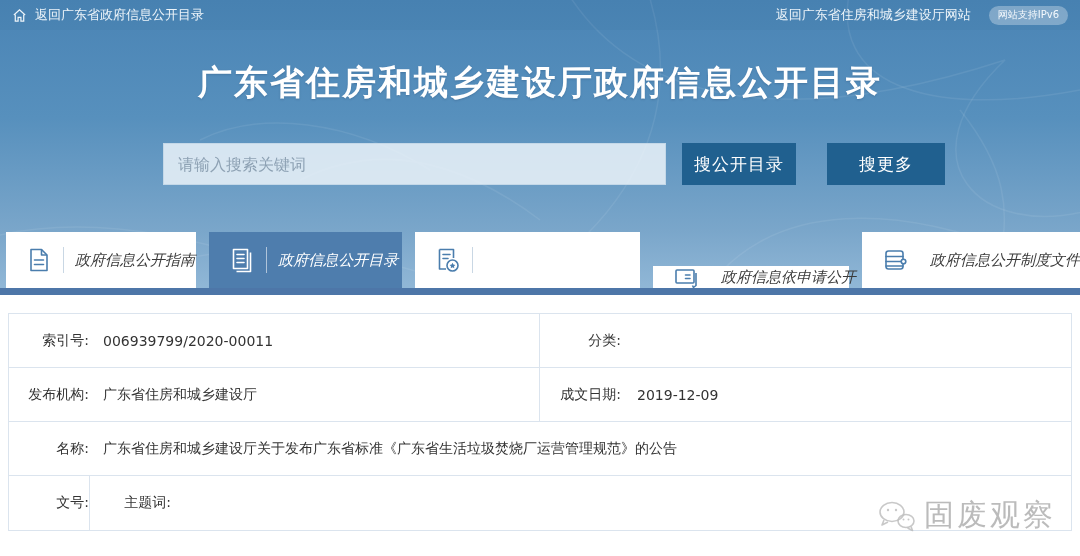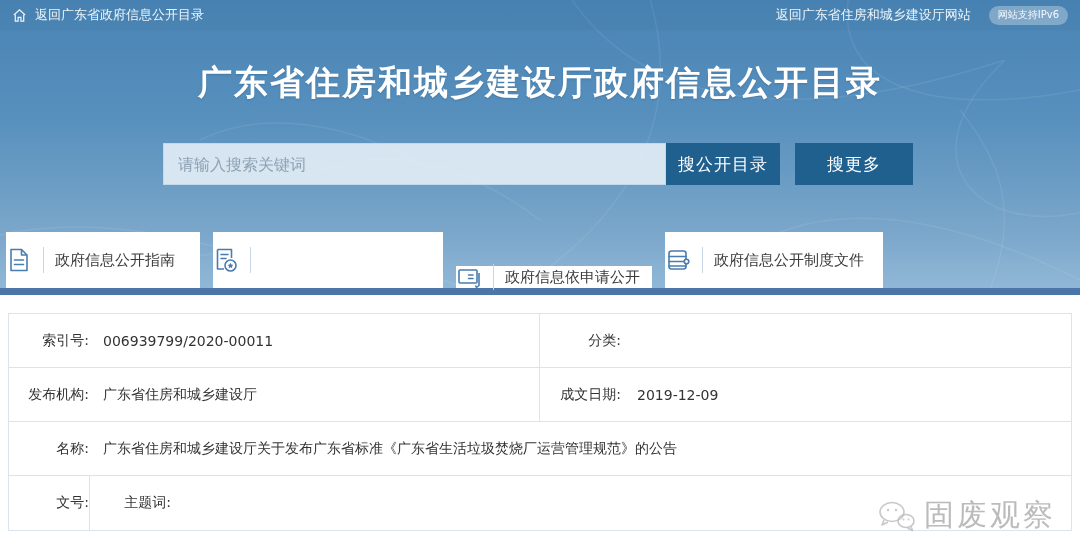--- a/index.html
+++ b/index.html
@@ -32,21 +32,21 @@
   
   .page-title {
     position:relative; z-index:2; margin-top:27px;
     text-align:center; color:#ffffff; font-size:34px; font-weight:bold;
     letter-spacing:2px; line-height:50px;
     text-shadow:0 1px 2px rgba(30,60,95,.25);
   }
   
   .search-row {
     position:relative; z-index:2; margin:36px 0 1px 163px;
-    display:flex; align-items:flex-end; height:42px;
+    display:flex; align-items:flex-end; height:42px;gap:16px;
   }
   .search-input {
     width:503px; height:42px; border:1px solid #c4d8e8;
     background:rgba(240,246,251,0.82); padding:0 14px;
     font-size:16px; color:#2c3e50; outline:none;
     font-family:"DejaVu Sans","Liberation Sans",sans-serif;
   }
   .search-input::placeholder { color:#8ea2b4; }
   .btn {
     height:42px; border:none; cursor:pointer; color:#ffffff;
@@ -55,21 +55,21 @@
   }
   .btn-catalog { width:114px; }
   .btn-more { width:118px; margin-left:15px; }
   
   .tabs {
     position:absolute; left:0; right:0; bottom:7px; z-index:2;
     display:flex; gap:13px; padding-left:6px; height:56px;
   }
   .tab {
     background:#ffffff; display:flex; align-items:center; cursor:pointer;
-    padding-left:0; color:#3b3b3b;
+    padding-left:20px; color:#3b3b3b;font-style:italic;
   }
   .tab .tab-icon { width:26px; height:26px; color:#4a7dad; flex:0 0 auto; }
   .tab .tab-sep { width:1px; height:26px; background:#c9d7e4; margin:0 11px; }
   .tab .tab-label { font-size:15px; white-space:nowrap; }
   .tab.active { background:#4e7dad; color:#ffffff; }
   .tab.active .tab-icon { color:#ffffff; }
   .tab.active .tab-sep { background:rgba(255,255,255,.55); }
   .t1{width:194px;} .t2{width:196px;} .t3{width:230px;} .t4{width:196px;margin-top:34px;} .t5{width:218px;}
   .tabs-baseline {
     position:absolute; left:0; right:0; bottom:0; height:7px;
@@ -140,20 +140,31 @@
     <div class="tab t1">
       <span class="tab-icon">
         <svg viewBox="0 0 26 26" fill="none" stroke="currentColor" stroke-width="1.6" stroke-linejoin="round">
           <path d="M5 2.5 H15.5 L21 8 V23.5 H5 Z"></path>
             <path d="M15.5 2.5 V8 H21"></path>
           <path d="M8.5 13 H17.5 M8.5 17.5 H17.5" stroke-linecap="round"></path>
         </svg>
       </span>
       <span class="tab-sep"></span>
       <span class="tab-label">政府信息公开指南</span>
+    </div>
+    <div class="tab t2 active">
+      <span class="tab-icon">
+        <svg viewBox="0 0 26 26" fill="none" stroke="currentColor" stroke-width="1.6" stroke-linejoin="round">
+          <rect x="4.5" y="2.5" width="14" height="19"></rect>
+          <path d="M21.5 5.5 V24.5 H7.5"></path>
+          <path d="M8 7.5 H15 M8 11.5 H15 M8 15.5 H15" stroke-linecap="round"></path>
+        </svg>
+      </span>
+      <span class="tab-sep"></span>
+      <span class="tab-label">政府信息公开目录</span>
     </div>
     <div class="tab t3">
       <span class="tab-icon">
         <svg viewBox="0 0 26 26" fill="none" stroke="currentColor" stroke-width="1.6" stroke-linejoin="round">
           <path d="M4.5 2.5 H18.5 V11 M4.5 2.5 V22 H11"></path>
           <path d="M8 7.5 H15 M8 11.5 H13" stroke-linecap="round"></path>
           <circle cx="17.5" cy="18.5" r="5.5"></circle>
           <path d="M17.5 15.8 L18.4 17.6 L20.4 17.9 L19 19.3 L19.3 21.3 L17.5 20.3 L15.7 21.3 L16 19.3 L14.6 17.9 L16.6 17.6 Z" fill="currentColor" stroke="none"></path>
         </svg>
       </span>

